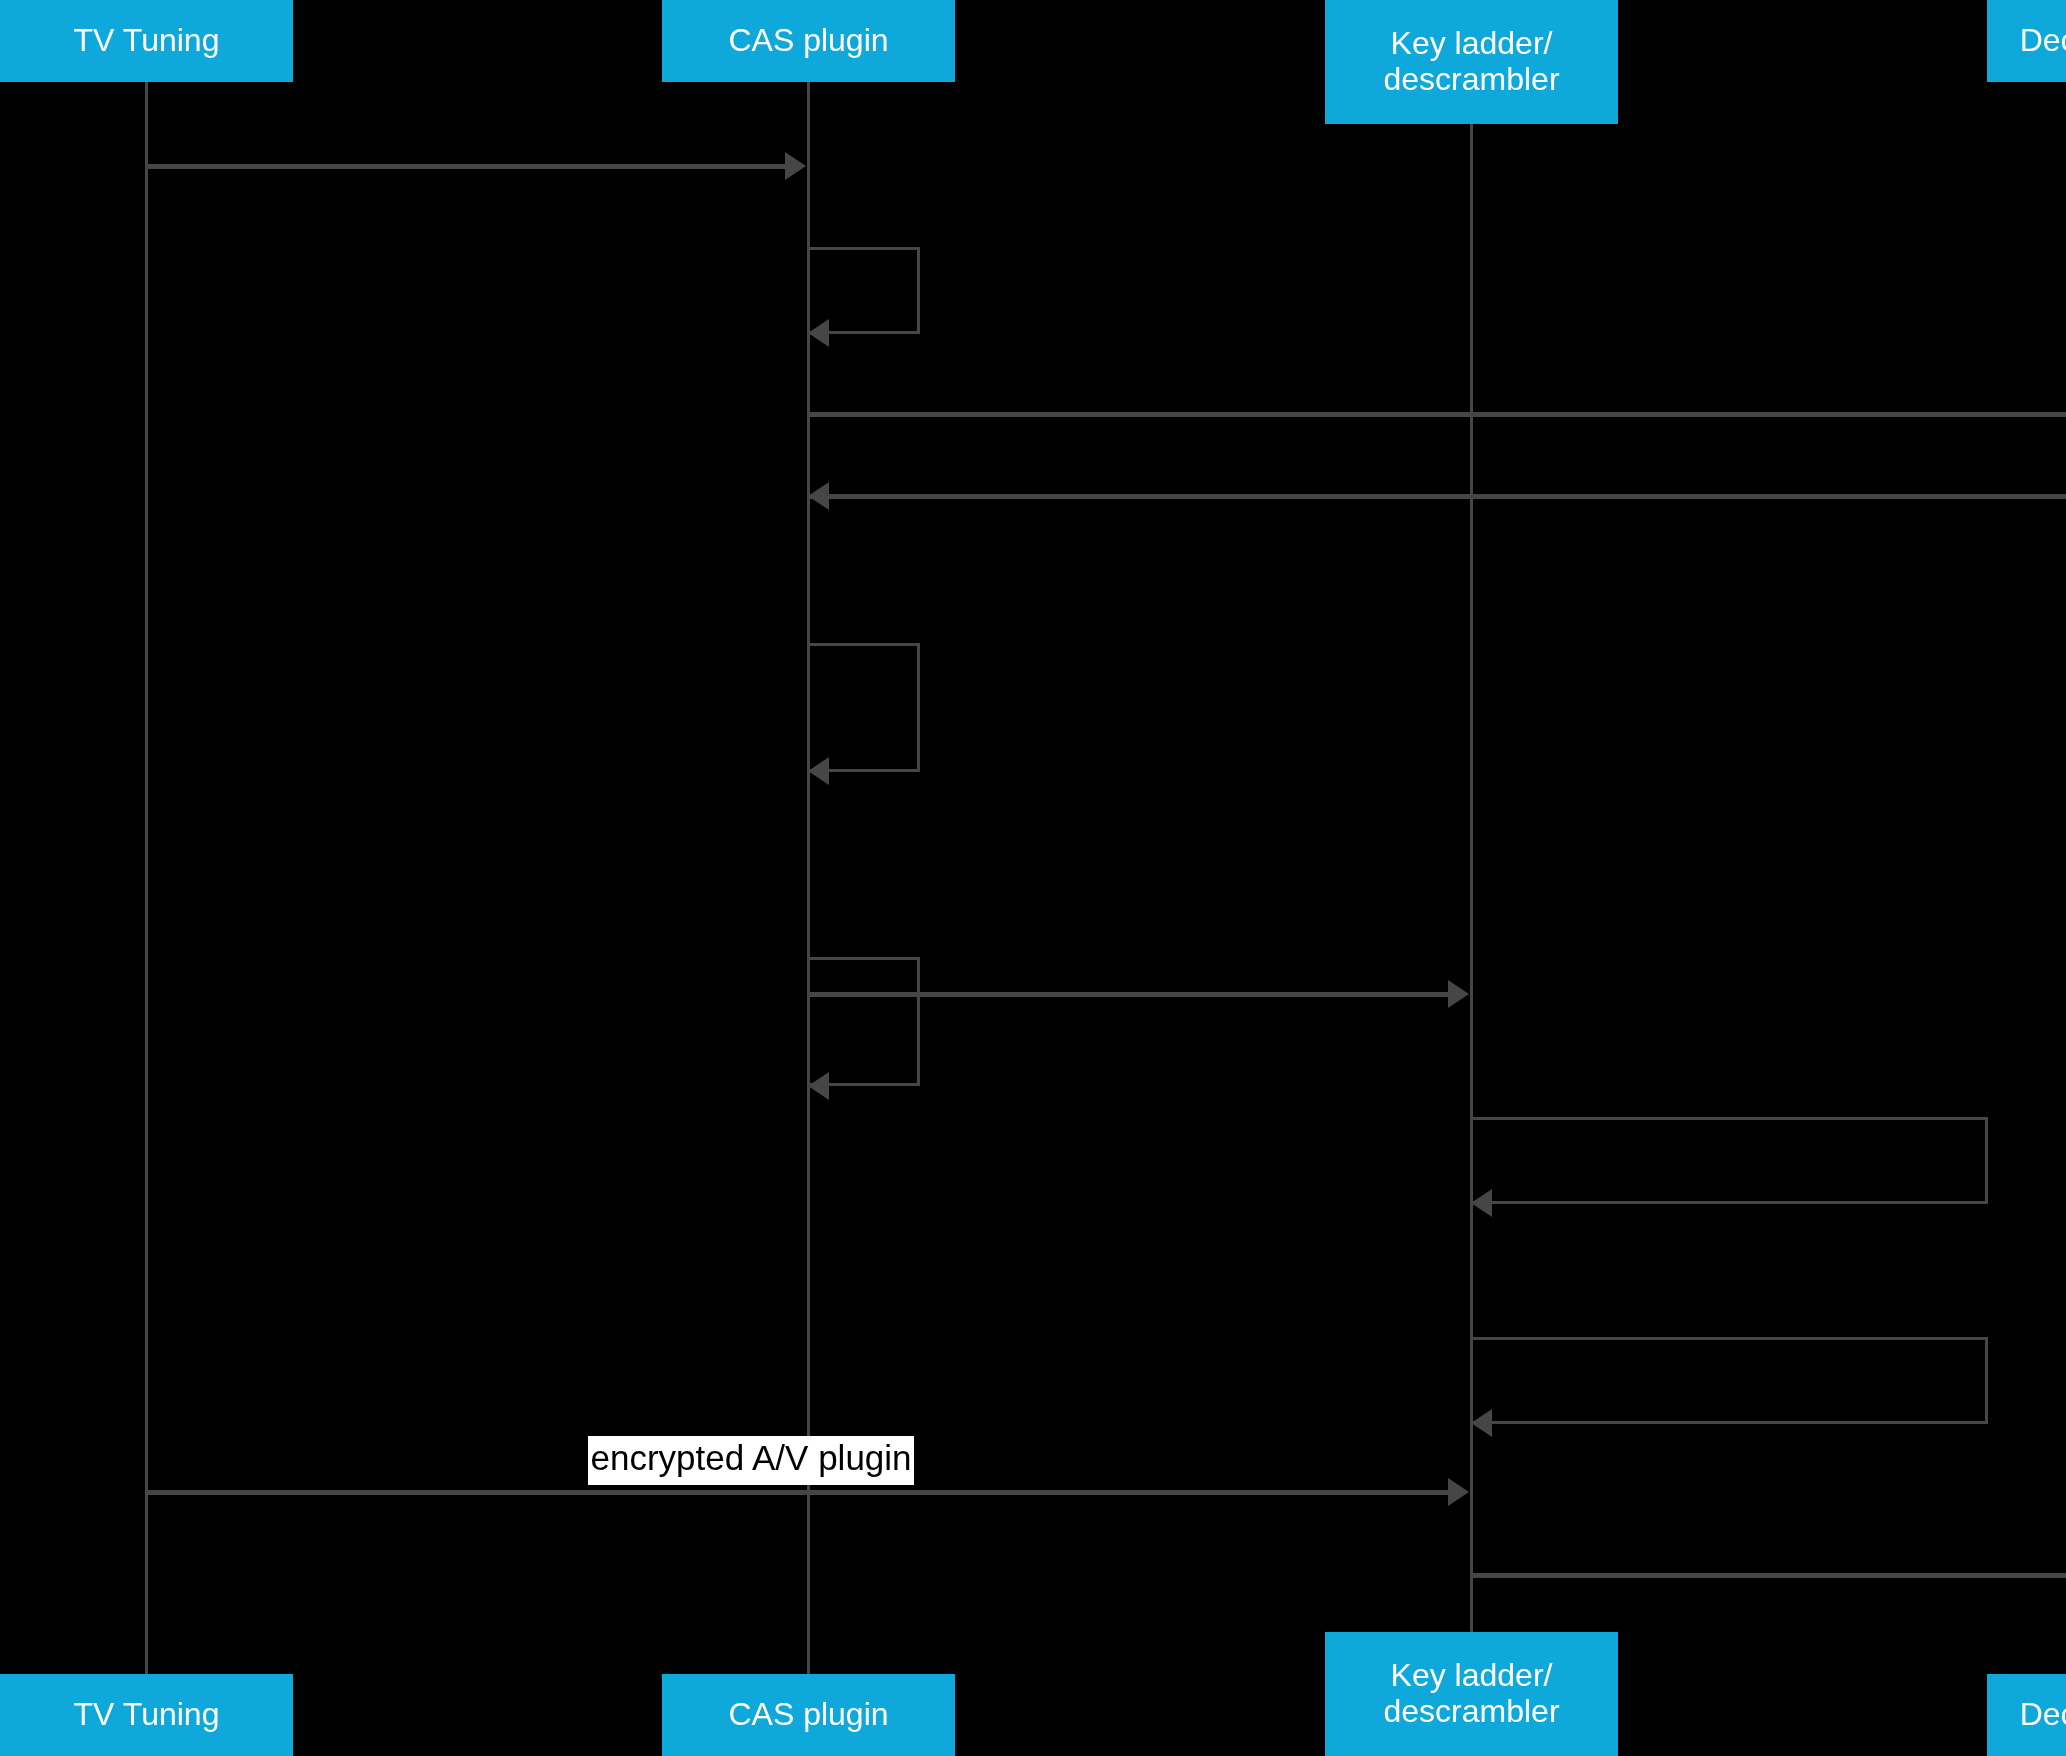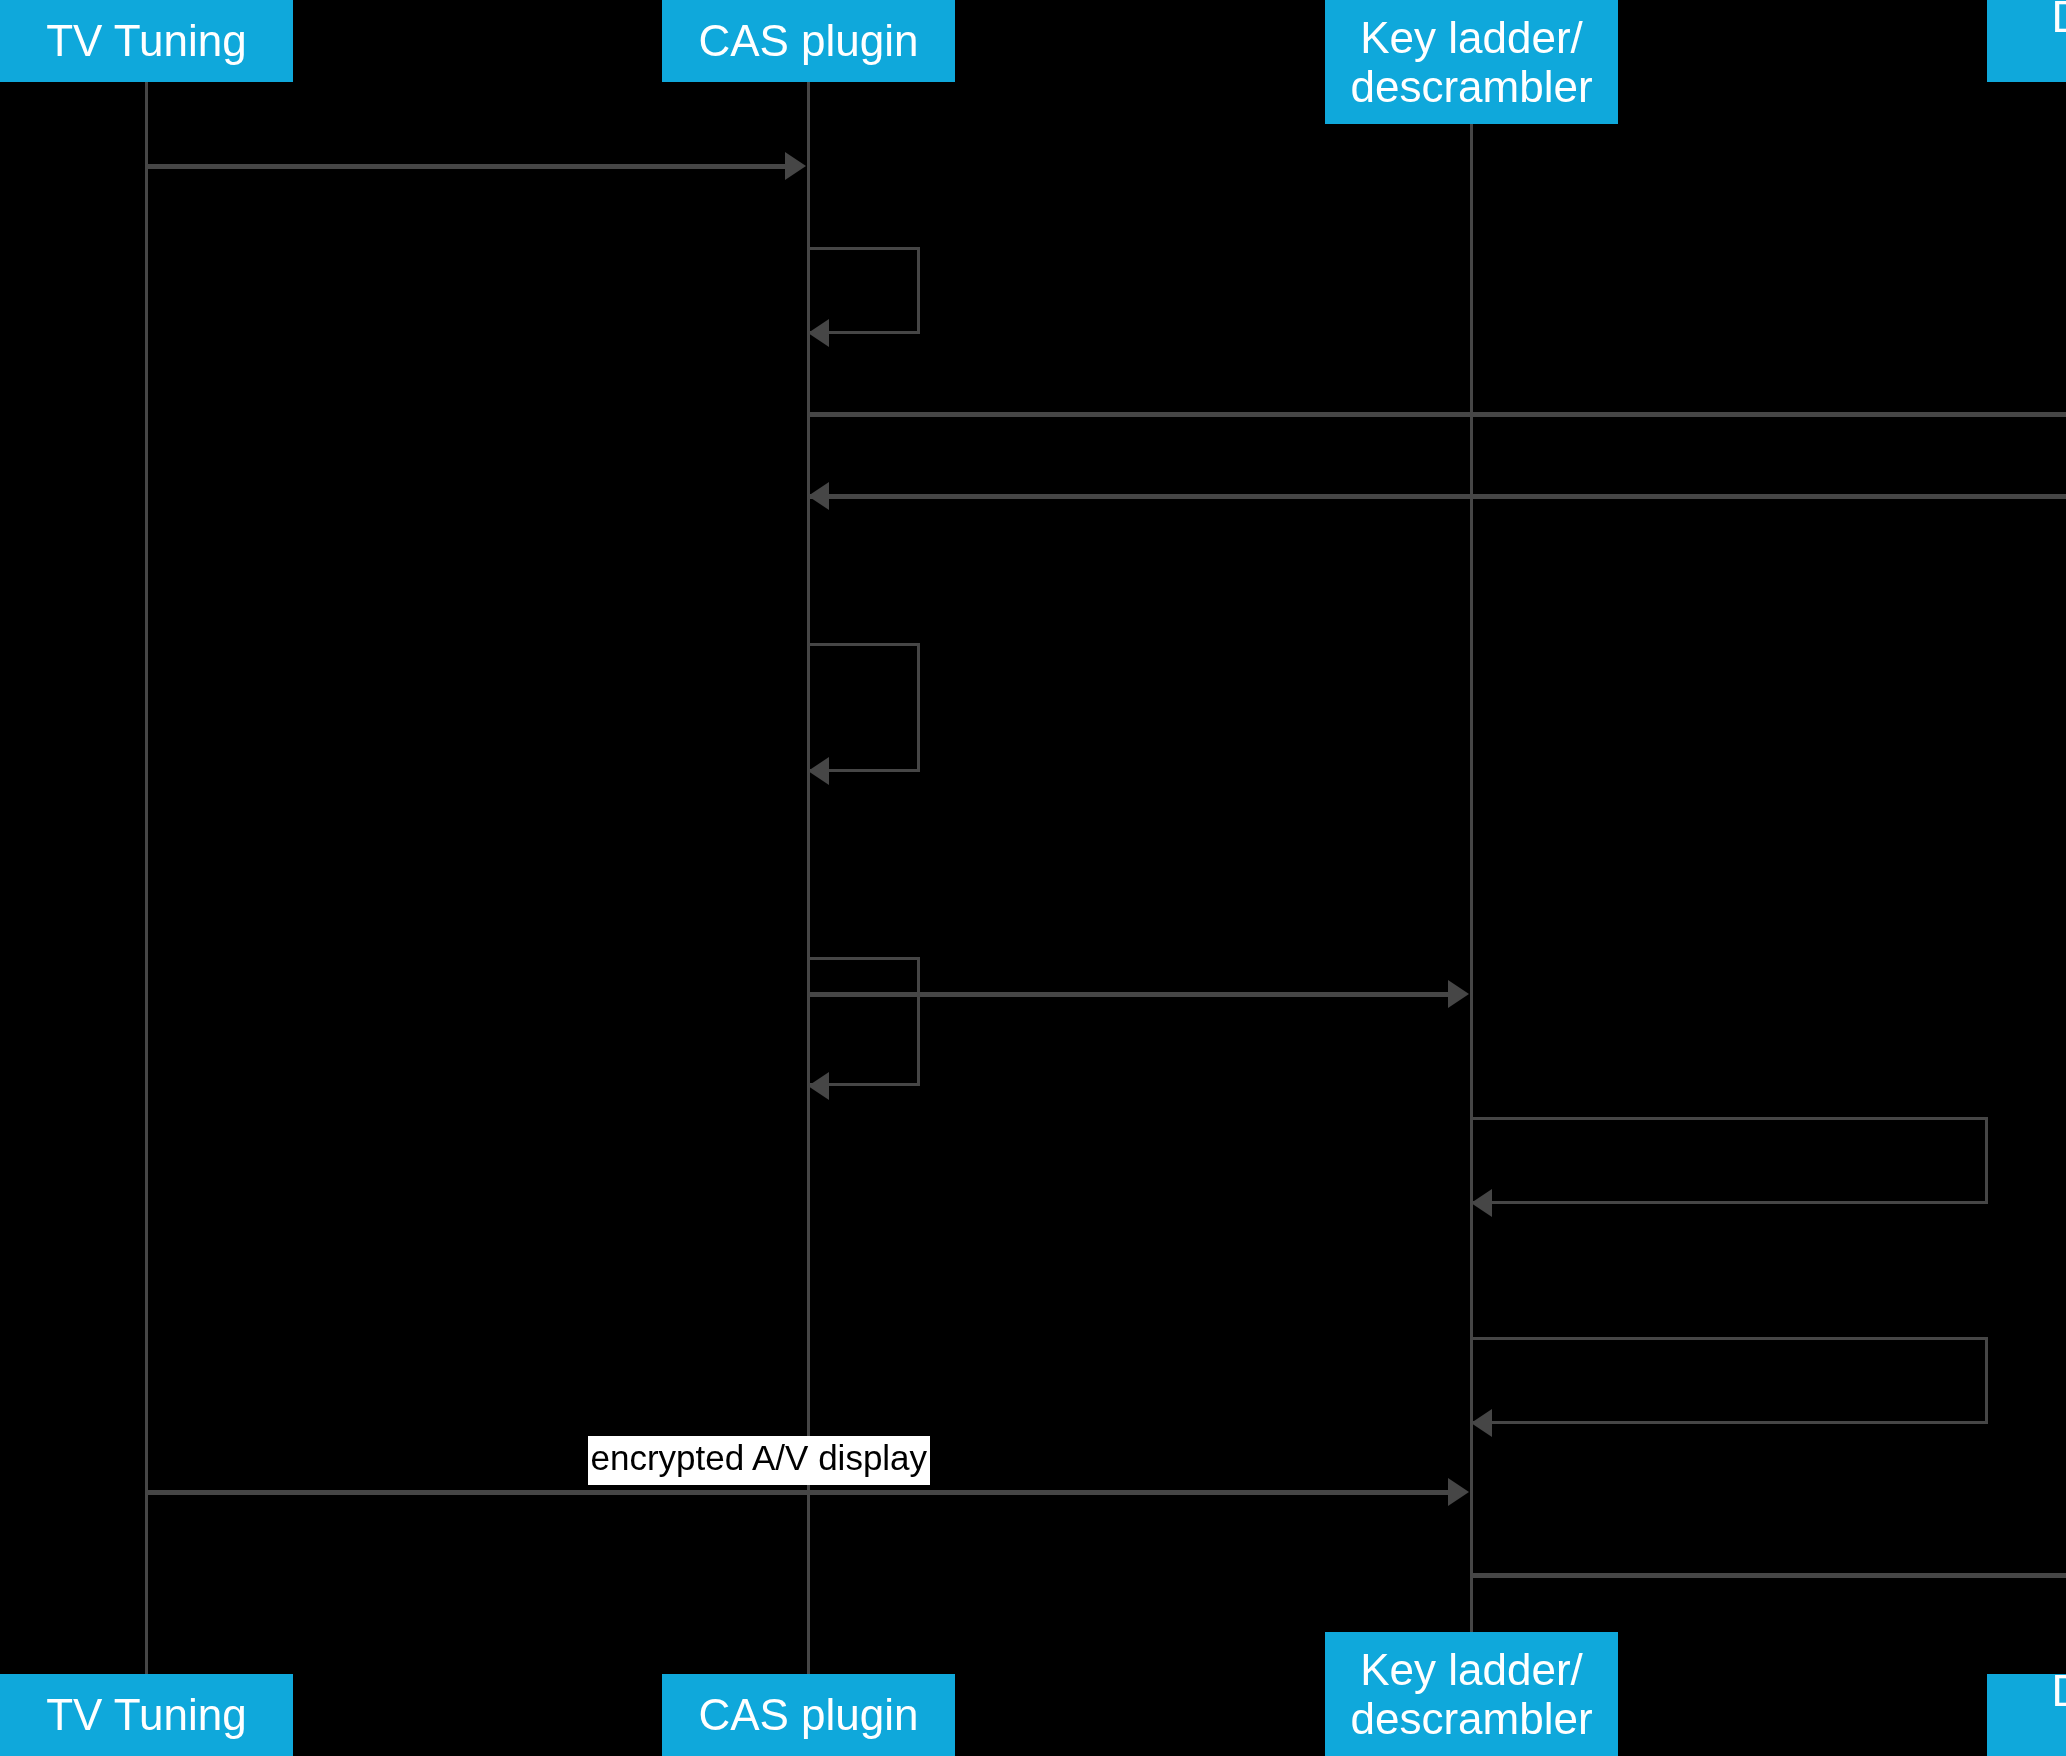--- a/index.html
+++ b/index.html
@@ -12,21 +12,21 @@
   }
   
   .pbox{
     position:absolute;
     background:#0fa8db;
     color:#ffffff;
     display:flex;
     align-items:center;
     justify-content:center;
     text-align:center;
-    font-size:44px;
+    font-size:32px;
     line-height:1.12;
     letter-spacing:0px;
     box-sizing:border-box;
     padding:1.7px 4.1px;
     white-space:pre-line;
   }
   
   .lifeline{
     position:absolute;
     width:2.9px;
@@ -114,21 +114,21 @@
   <div class="arrow-head right" style="left:1448px; top:980px;"></div>
 
   <div class="selfcall" style="left:1471px; top:1117px; width:517px; height:87px;"></div>
   <div class="arrow-head left" style="left:1471px; top:1189px;"></div>
 
   <div class="selfcall" style="left:1471px; top:1337px; width:517px; height:87px;"></div>
   <div class="arrow-head left" style="left:1471px; top:1409px;"></div>
 
   <div class="msg" style="left:146px; top:1490px; width:1304px;"></div>
   <div class="arrow-head right" style="left:1448px; top:1478px;"></div>
-  <div class="msg-label" style="left:588px; top:1436px; height:49px;">encrypted A/V display</div>
+  <div class="msg-label" style="left:588px; top:1436px; height:49px;">encrypted A/V plugin</div>
 
   <div class="msg" style="left:1471px; top:1573px; width:641px;"></div>
 
   <div class="pbox" style="left:0px; top:1674px; width:293px; height:82px;">
     <span>TV Tuning</span>
   </div>
 
   <div class="pbox" style="left:662px; top:1674px; width:293px; height:82px;">
     <span>CAS plugin</span>
   </div>

